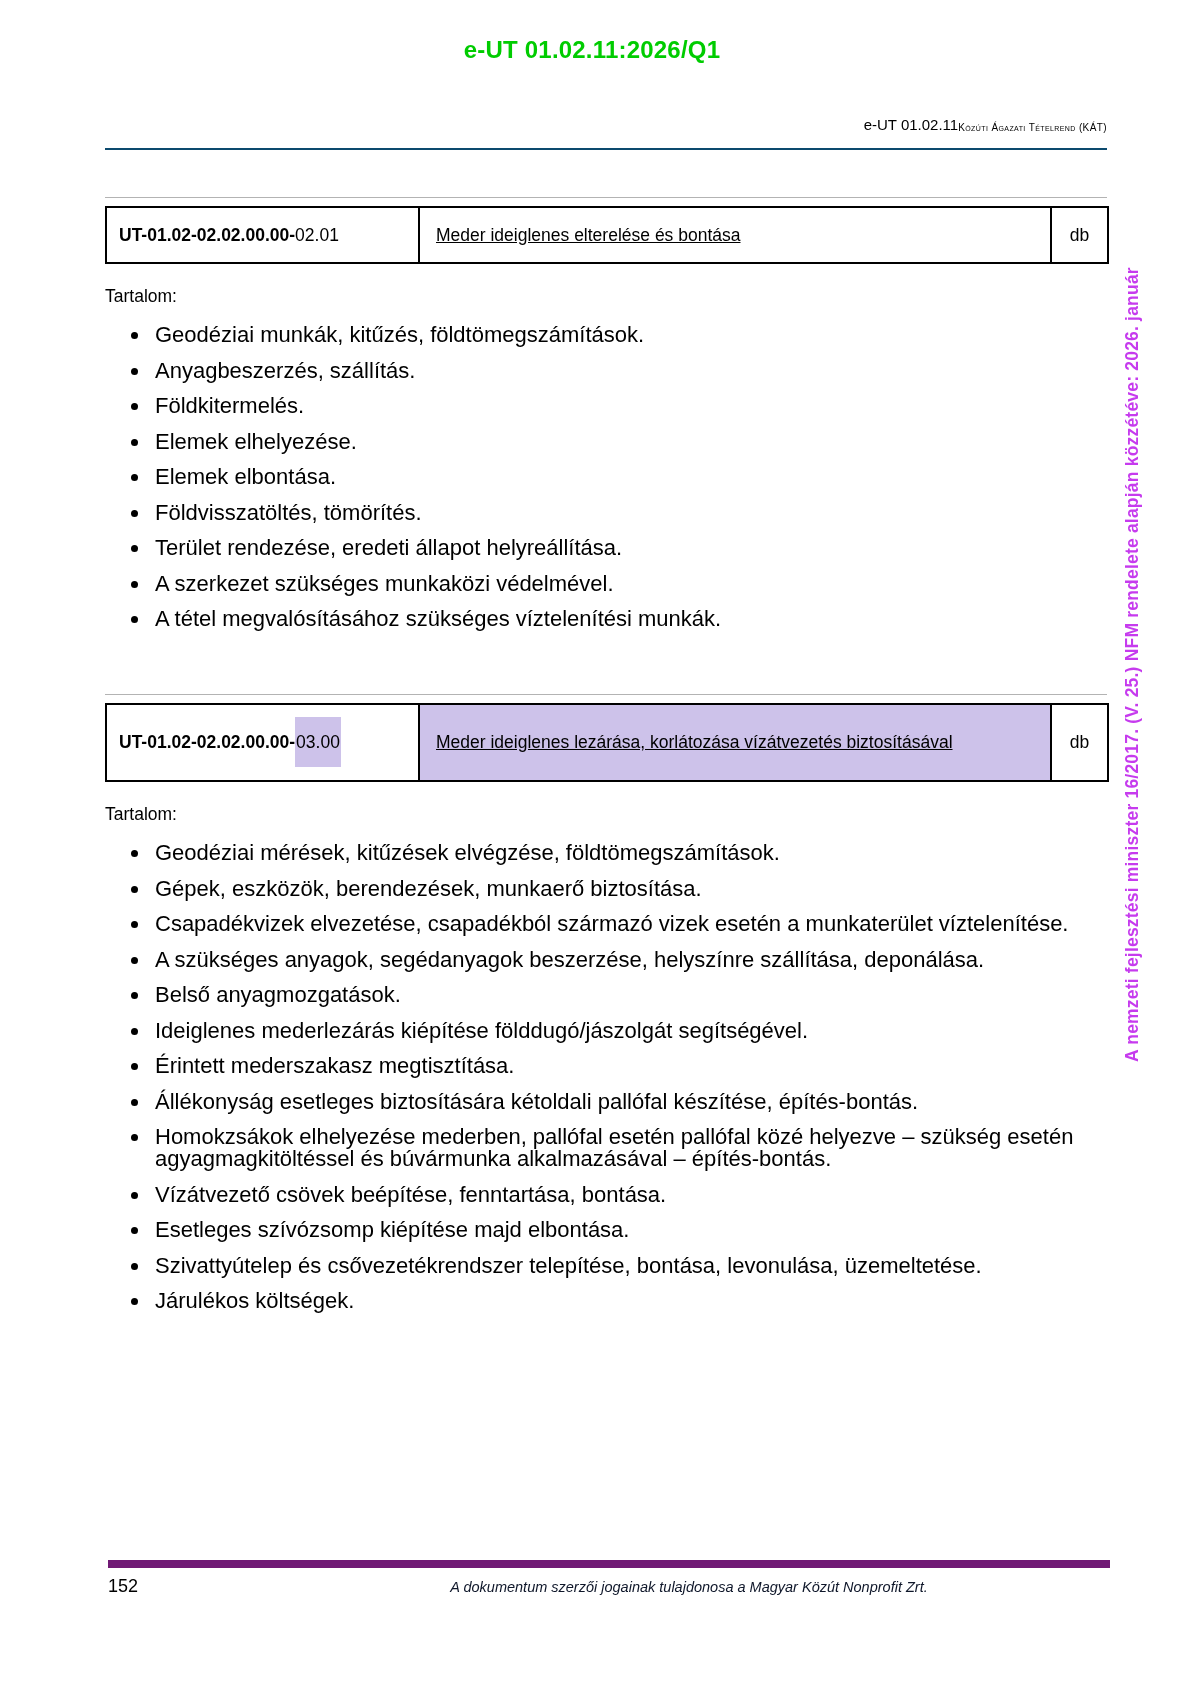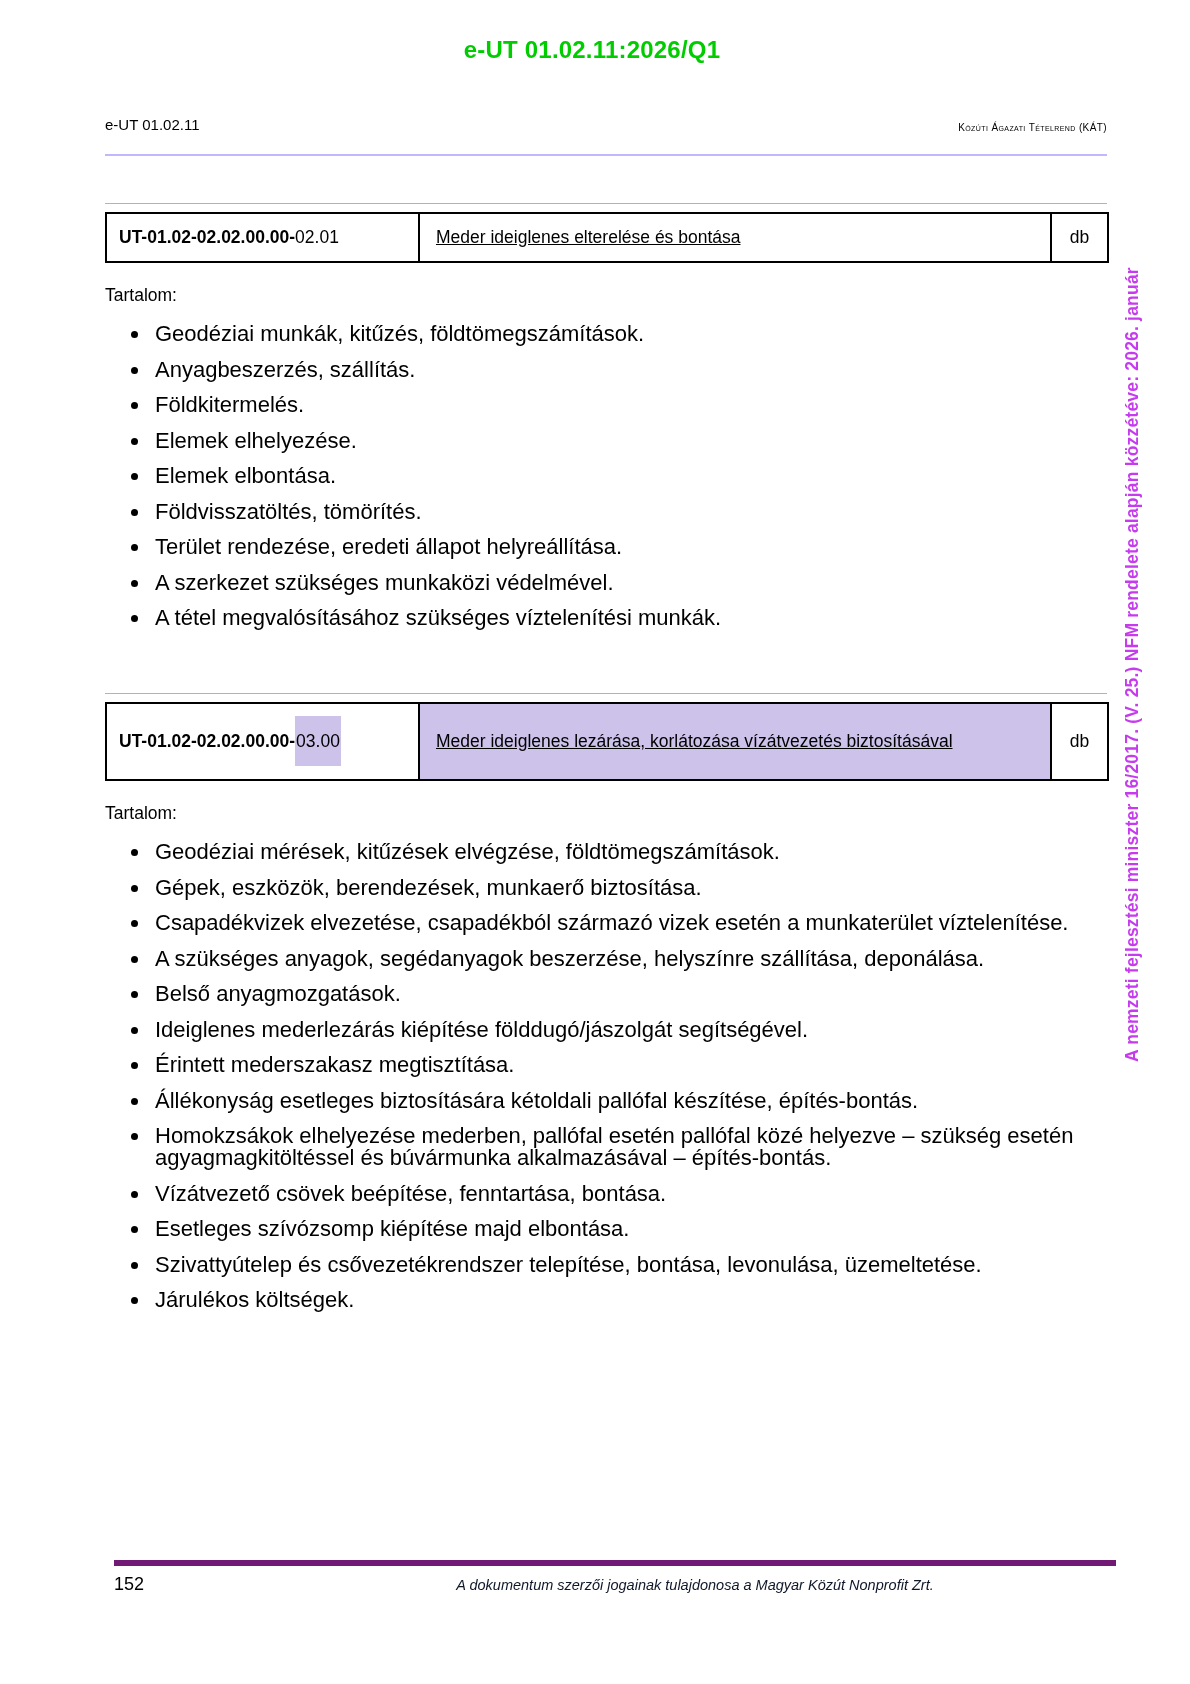--- a/index.html
+++ b/index.html
@@ -11,58 +11,58 @@
   .content { position:absolute; left:105px; width:1002px; top:0; }
 
   
   .doc-code {
     margin-top:36px; text-align:center; padding-right:28px;
     font-size:24px; font-weight:bold; color:#00cc00; letter-spacing:0.2px;
   }
 
   
   .header-row {
-    margin-top:26px; display:flex; justify-content:space-between; align-items:flex-end;
-    border-bottom:2px solid #c4b5fd; padding-bottom:21px;
+    margin-top:26px; display:flex; justify-content:flex-end; align-items:flex-end;
+    border-bottom:2px solid #0c4a6e; padding-bottom:15px;
   }
   .header-left { font-size:15px; }
   .header-right { font-size:10px; font-variant:small-caps; letter-spacing:0.4px;margin-top:32px; }
 
   
   .pre-line { border-top:1px solid #b3b3b3; height:0; }
   .pre-line.first { margin-top:47px; }
   .pre-line.second { margin-top:64px; }
 
   table.item-table {
     width:100%; border-collapse:collapse; table-layout:fixed; margin-top:8px;
   }
   table.item-table td {
     border:2px solid #000; vertical-align:middle; font-size:17.5px;
   }
   td.code-cell  { width:313px; padding:10px 6px 10px 12px; white-space:nowrap; }
   td.desc-cell  { width:632px; padding:8px 10px 8px 16px; line-height:23px;text-decoration:underline; }
   td.unit-cell  { width:57px;  text-align:center; padding:6px 2px; }
   .code-prefix { font-weight:bold; }
   .code-suffix { font-weight:normal; }
-  .row1 .code-cell, .row1 .desc-cell, .row1 .unit-cell { height:49px; }
+  .row1 .code-cell, .row1 .desc-cell, .row1 .unit-cell { height:56px; }
   .row2 .code-cell, .row2 .unit-cell { height:77px; }
   .row2 .desc-cell { background:#cdc2ea; height:77px; }
   .row2 .code-suffix { background:#cdc2ea; padding:15px 1px; }
 
   .tartalom { margin-top:22px; font-size:17.5px; }
 
   ul.bullets { margin-top:17px; list-style:disc outside; padding-left:46px; }
   ul.bullets li {
     font-size:22px; line-height:22px; margin-bottom:13.5px; padding-left:4px;
   }
 
   
   .footer {
-    position:absolute; left:114px; width:1002px; top:1560px;
-    border-top:6px solid #701a75;
+    position:absolute; left:108px; width:1002px; top:1560px;
+    border-top:8px solid #701a75;
   }
   .footer-inner { display:flex; align-items:flex-start; padding-top:8px; }
   .page-number { font-size:18px; width:160px; }
   .copyright {
     flex:1; text-align:center; font-size:14.5px; font-style:italic;
     color:#0f172a; padding-top:3px;
   }
   .logo { width:175px; text-align:center; margin-top:-6px; }
   .logo-text { font-size:7.5px; letter-spacing:0.3px; white-space:nowrap; font-weight:bold; }
 

